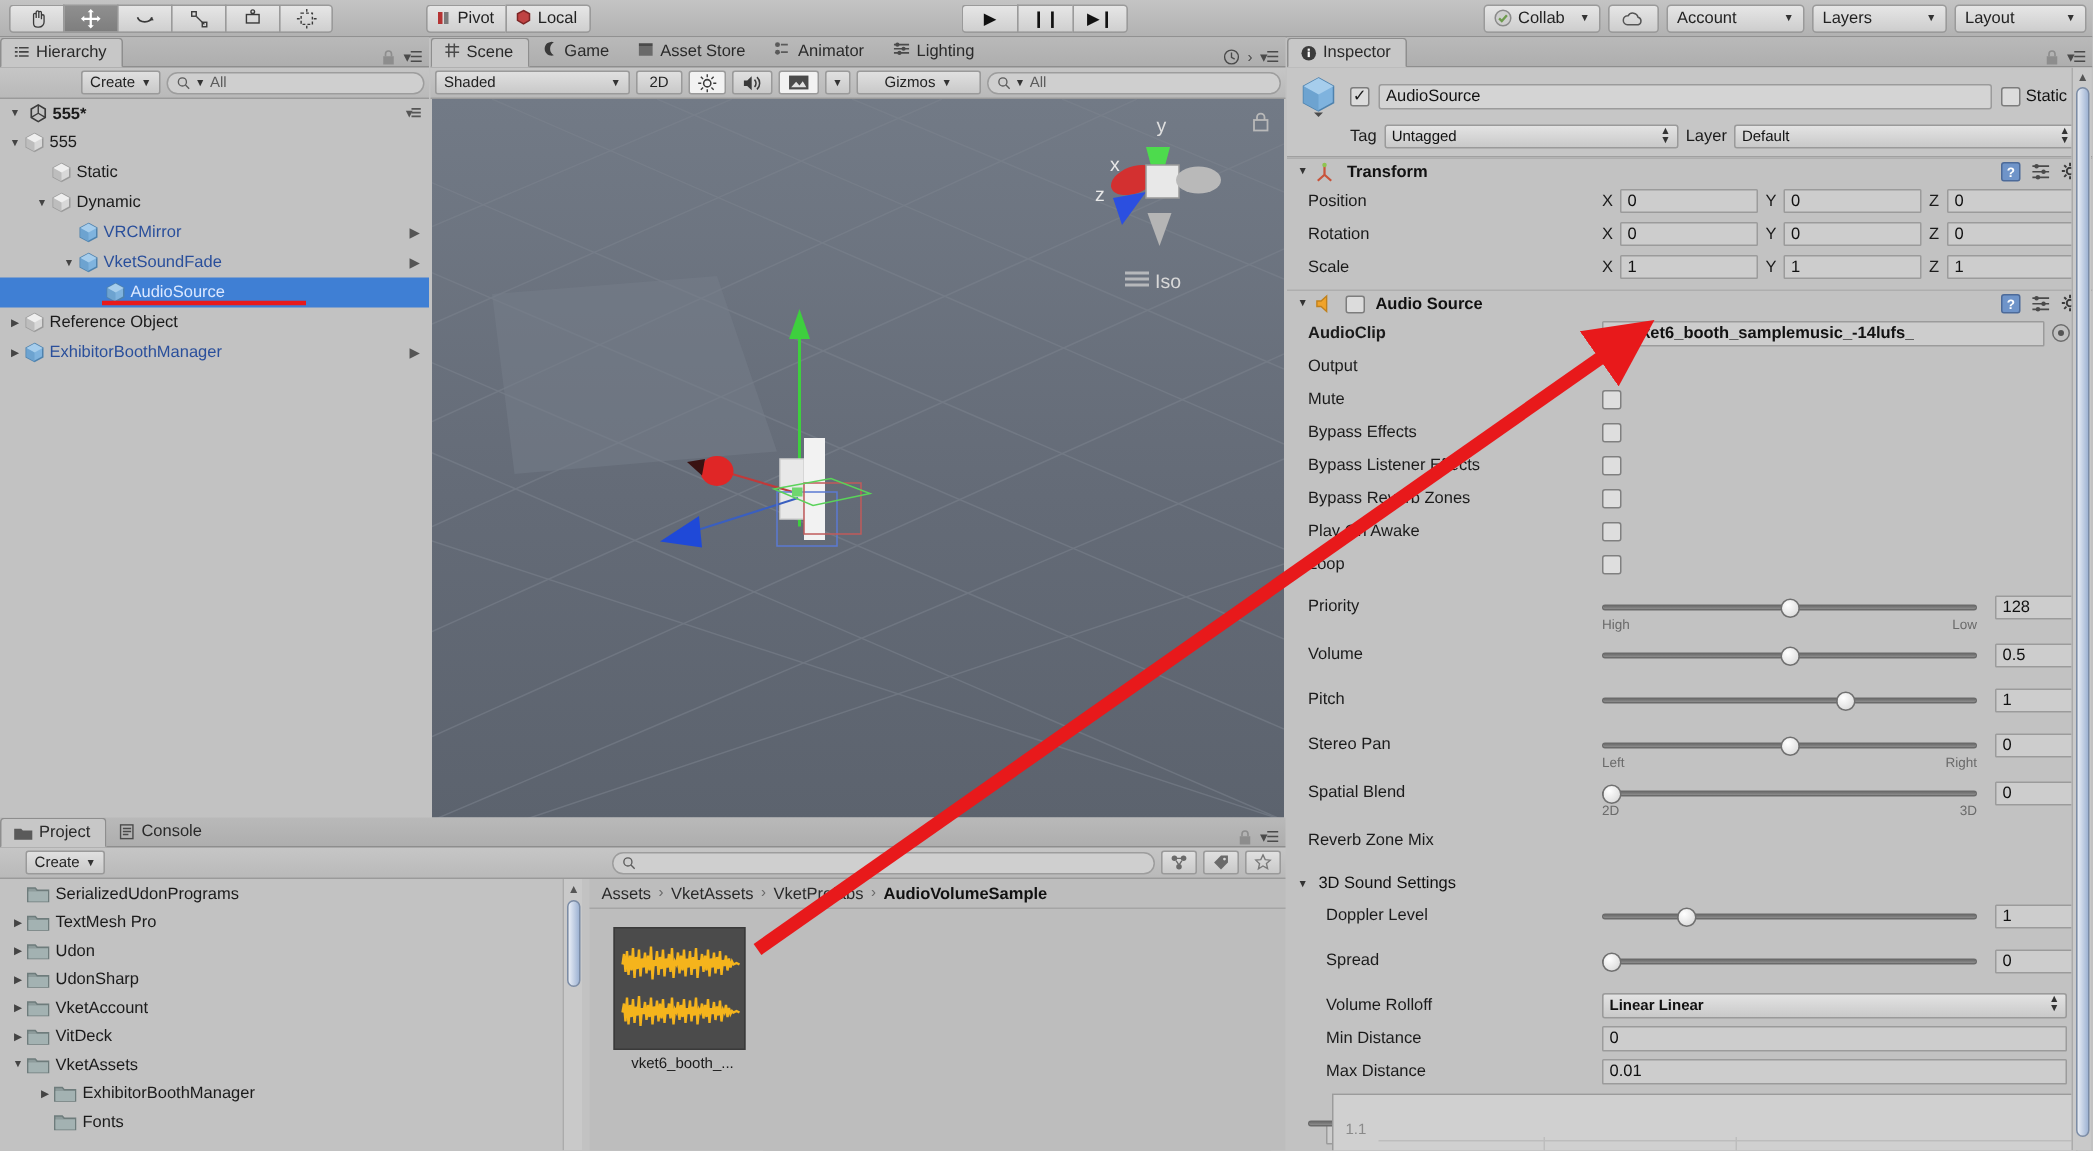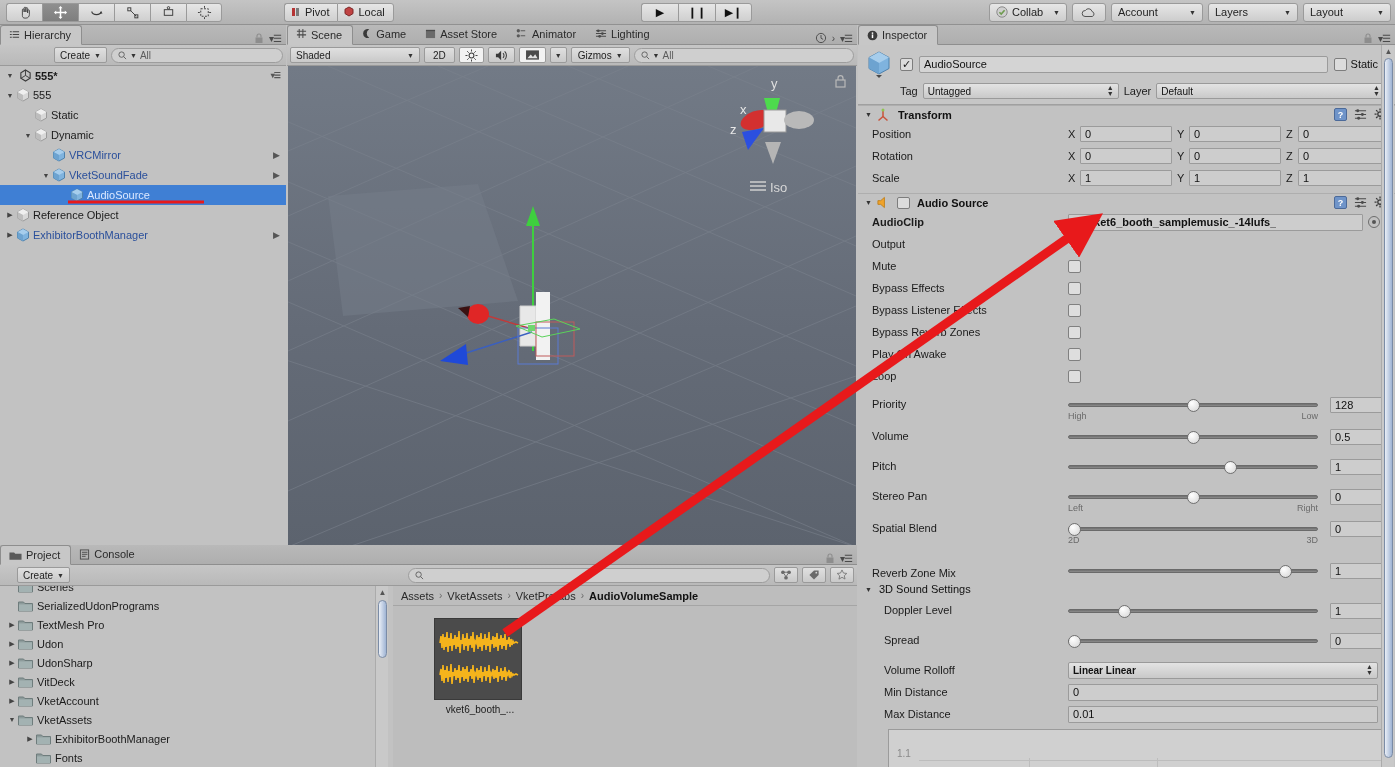--- a/index.html
+++ b/index.html
@@ -143,21 +143,21 @@
   .proj-right { position:absolute; left:393px; top:41px; right:0; bottom:0; background:#bdbdbd;}
   .prow { height:19px; display:flex; align-items:center; font-size:11px; color:#1b1b1b; white-space:nowrap;}
   .folder { width:15px; height:12px; margin-right:4px; flex:0 0 15px;}
   .breadcrumb {
     height:20px; display:flex; align-items:center; gap:5px;
     padding-left:8px; font-size:11px; color:#2a2a2a;
     background:#bdbdbd; border-bottom:1px solid #a5a5a5;
   }
   .crumb-sep { color:#6a6a6a; font-size:10px; }
   .crumb.last { font-weight:bold; color:#111; }
-  .asset-tile { position:absolute; left:41px; top:32px; width:92px; }
+  .asset-tile { position:absolute; left:16px; top:32px; width:92px; }
   .asset-thumb {
     width:88px; height:82px; background:#4b4b4b;
     border:1px solid #3a3a3a;
     display:flex; flex-direction:column; justify-content:space-evenly;
     padding: 6px 3px;
   }
   .asset-label { text-align:center; font-size:10px; color:#1b1b1b; margin-top:4px; }
 
   
   #inspector { left:858px; top:25px; width:537px; height:742px; }
@@ -539,21 +539,21 @@
       </div>
       <div class="minibtn" style="padding:0 5px;background:#f2f2f2">
         <svg width="15" height="12" viewBox="0 0 16 13">
             <rect x="1" y="1.5" width="14" height="10" fill="#4a4a4a"></rect>
             <path d="M2.5 10l3.6-4 2.4 2.6 2.4-3 2.6 4.4z" fill="#e0e0e0"></path>
           </svg>
       </div>
       <div class="minibtn" style="padding:0 4px">
         <span class="caret">▼</span>
       </div>
-      <div class="minibtn" style="padding:0 6px">
+      <div class="minibtn" style="padding:0 18px">
         <span>Gizmos</span>
         <span class="caret">▼</span>
       </div>
       <div class="searchfield">
         <svg width="9" height="9" viewBox="0 0 10 10">
             <circle cx="4" cy="4" r="3" fill="none" stroke="#5c5c5c"></circle>
             <path d="M6.3 6.3L9 9" stroke="#5c5c5c"></path>
           </svg>
         <span class="caret">▼</span>
         <span>All</span>
@@ -683,29 +683,20 @@
       </div>
       <div class="minibtn" style="padding:0 5px">
         <svg width="12" height="12" viewBox="0 0 13 13">
             <path d="M6.5 1l1.6 3.4 3.6.4-2.7 2.5.8 3.6-3.3-1.9L3.2 11l.8-3.6L1.3 4.8l3.6-.4z" fill="none" stroke="#7a7a7a"></path>
           </svg>
       </div>
     </div>
 
     <div class="proj-left">
       <div id="proj-rows">
-          <div class="prow" style="margin-top: -9px;">
-            <span style="width:6px;flex:0 0 6px"></span>
-            <span class="twisty"></span>
-            <svg class="folder" viewBox="0 0 15 12">
-              <path d="M0.5 2h5l1.3 1.5h7.7V11H0.5z" fill="#8d9b9b" stroke="#6e7c7c"></path>
-              <path d="M1 4.4h13V11H1z" fill="#a3b2b2"></path>
-            </svg>
-            <span>Scenes</span>
-          </div>
           <div class="prow">
             <span style="width:6px;flex:0 0 6px"></span>
             <span class="twisty"></span>
             <svg class="folder" viewBox="0 0 15 12">
               <path d="M0.5 2h5l1.3 1.5h7.7V11H0.5z" fill="#8d9b9b" stroke="#6e7c7c"></path>
               <path d="M1 4.4h13V11H1z" fill="#a3b2b2"></path>
             </svg>
             <span>SerializedUdonPrograms</span>
           </div>
           <div class="prow">
@@ -735,30 +726,30 @@
             </svg>
             <span>UdonSharp</span>
           </div>
           <div class="prow">
             <span style="width:6px;flex:0 0 6px"></span>
             <span class="twisty">▶</span>
             <svg class="folder" viewBox="0 0 15 12">
               <path d="M0.5 2h5l1.3 1.5h7.7V11H0.5z" fill="#8d9b9b" stroke="#6e7c7c"></path>
               <path d="M1 4.4h13V11H1z" fill="#a3b2b2"></path>
             </svg>
-            <span>VitDeck</span>
+            <span>VketAccount</span>
           </div>
           <div class="prow">
             <span style="width:6px;flex:0 0 6px"></span>
             <span class="twisty">▶</span>
             <svg class="folder" viewBox="0 0 15 12">
               <path d="M0.5 2h5l1.3 1.5h7.7V11H0.5z" fill="#8d9b9b" stroke="#6e7c7c"></path>
               <path d="M1 4.4h13V11H1z" fill="#a3b2b2"></path>
             </svg>
-            <span>VketAccount</span>
+            <span>VitDeck</span>
           </div>
           <div class="prow">
             <span style="width:6px;flex:0 0 6px"></span>
             <span class="twisty">▼</span>
             <svg class="folder" viewBox="0 0 15 12">
               <path d="M0.5 2h5l1.3 1.5h7.7V11H0.5z" fill="#8d9b9b" stroke="#6e7c7c"></path>
               <path d="M1 4.4h13V11H1z" fill="#a3b2b2"></path>
             </svg>
             <span>VketAssets</span>
           </div>
@@ -1064,21 +1055,21 @@
               <div class="sknob" style="left:0px"></div>
               <div class="srange">
                 <span>2D</span>
                 <span>3D</span>
               </div>
             </div>
             <div class="numfield" style="width:60px;margin-left:12px">
               <span>0</span>
             </div>
           </div>
-          <div class="frow" style="height: 30px; align-items: flex-end; padding-top: 4px;">
+          <div class="frow" style="height: 30px; align-items: flex-start; padding-top: 4px; flex-direction: column;">
             <span class="flabel" style="padding-top:1px">Reverb Zone Mix</span>
             <div class="slider-wrap">
               <div class="strack"></div>
               <div class="sknob" style="left:211px"></div>
             </div>
             <div class="numfield" style="width:60px;margin-left:12px">
               <span>1</span>
             </div>
           </div>
         </div>

